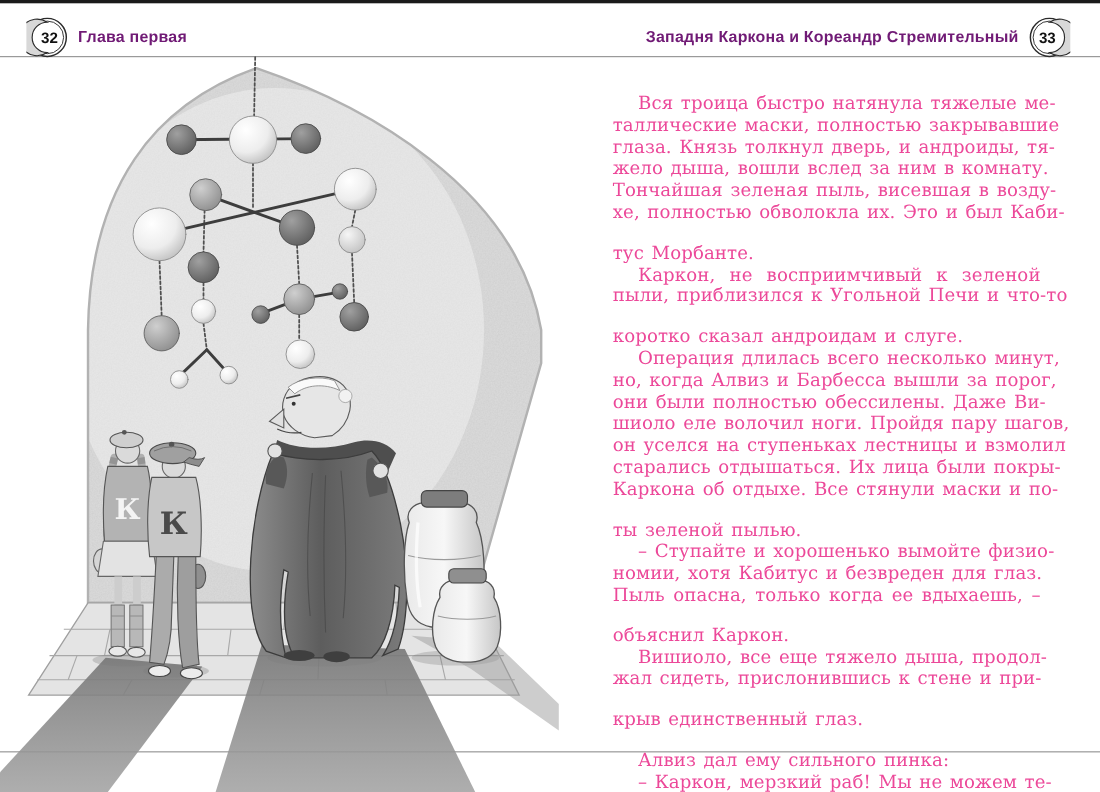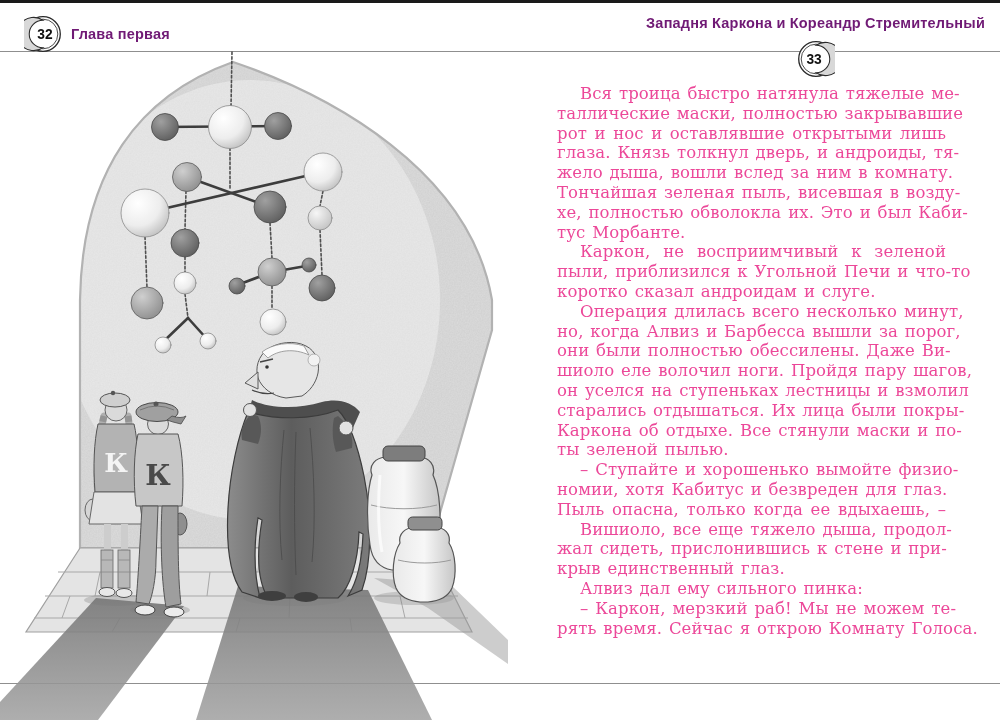--- a/index.html
+++ b/index.html
@@ -8,34 +8,34 @@
     background:#ffffff;
     font-family:"Liberation Sans", sans-serif;
   }
   .top-bar{position:absolute;left:0;top:0;width:1000px;height:3px;background:#1a1a1a;z-index:1;}
   .rule{position:absolute;left:0;width:1000px;height:0;border-top:1px solid #8f8f8f;z-index:1;}
   .rule.header{top:51px;}
   .rule.footer{top:683px;}
 
   .page-header{position:absolute;top:15px;height:38px;z-index:3;display:flex;align-items:center;gap:9px;}
   .page-header.left{left:24px;}
-  .page-header.right{right:15px;flex-direction:column;}
+  .page-header.right{right:27px;flex-direction:row;}
   .badge{width:38px;height:38px;position:relative;flex:0 0 auto;}
   .chapter-title{font-size:14.5px;font-weight:bold;color:#701a75;letter-spacing:0.2px;}
 
   .illustration{position:absolute;left:0;top:0;width:540px;height:720px;z-index:2;pointer-events:none;}
 
   .text-column{
     position:absolute;left:557px;top:84px;width:389px;z-index:2;
     font-family:"DejaVu Serif", serif;
     font-size:16.5px;color:#ec4899;
     word-spacing:1.5px;letter-spacing:0.1px;
   }
   .line{height:19.8px;line-height:19.8px;text-align:justify;text-align-last:justify;white-space:nowrap;}
-  .line.last{text-align-last:left;}
+  .line.last{text-align-last:left;margin-top:17px;}
   .line.first{text-indent:23px;}
 </style>
 </head>
 <body>
 
 <div class="top-bar"></div>
 <div class="rule header"></div>
 <div class="rule footer"></div>
 
 <div class="page-header left">
@@ -259,39 +259,39 @@
     <path d="M 380,475 C 378,500 378,530 382,552" stroke="#ffffff" stroke-width="3" opacity="0.7" fill="none"></path>
     <path d="M 400,543 C 398,533 406,528 414,527 L 436,527 C 444,528 451,533 449,543 C 456,554 457,575 452,588 C 448,597 440,601 428,602 L 420,602 C 408,601 400,597 396,588 C 391,575 393,554 400,543 Z" fill="url(#gJar)" stroke="#555" stroke-width="1.2"></path>
     <rect x="408" y="517" width="34" height="13" rx="4.5" fill="#8f8f8f" stroke="#444" stroke-width="1"></rect>
     <path d="M 398,560 C 414,564 436,564 451,560" stroke="#9a9a9a" stroke-width="1" fill="none"></path>
   </g>
 </svg>
 
 <div class="text-column">
     <div class="line first">Вся троица быстро натянула тяжелые ме-</div>
     <div class="line">таллические маски, полностью закрывавшие</div>
-    <div class="line">рот и нос и оставлявшие открытыми лишь</div>
     <div class="line">глаза. Князь толкнул дверь, и андроиды, тя-</div>
     <div class="line">жело дыша, вошли вслед за ним в комнату.</div>
     <div class="line">Тончайшая зеленая пыль, висевшая в возду-</div>
     <div class="line">хе, полностью обволокла их. Это и был Каби-</div>
     <div class="line last">тус Морбанте.</div>
     <div class="line first">Каркон, не восприимчивый к зеленой</div>
     <div class="line">пыли, приблизился к Угольной Печи и что-то</div>
     <div class="line last">коротко сказал андроидам и слуге.</div>
     <div class="line first">Операция длилась всего несколько минут,</div>
     <div class="line">но, когда Алвиз и Барбесса вышли за порог,</div>
     <div class="line">они были полностью обессилены. Даже Ви-</div>
     <div class="line">шиоло еле волочил ноги. Пройдя пару шагов,</div>
     <div class="line">он уселся на ступеньках лестницы и взмолил</div>
     <div class="line">старались отдышаться. Их лица были покры-</div>
     <div class="line">Каркона об отдыхе. Все стянули маски и по-</div>
     <div class="line last">ты зеленой пылью.</div>
     <div class="line first">– Ступайте и хорошенько вымойте физио-</div>
     <div class="line">номии, хотя Кабитус и безвреден для глаз.</div>
     <div class="line">Пыль опасна, только когда ее вдыхаешь, –</div>
+    <div class="line last">объяснил Каркон.</div>
     <div class="line first">Вишиоло, все еще тяжело дыша, продол-</div>
     <div class="line">жал сидеть, прислонившись к стене и при-</div>
     <div class="line last">крыв единственный глаз.</div>
     <div class="line first last">Алвиз дал ему сильного пинка:</div>
     <div class="line first">– Каркон, мерзкий раб! Мы не можем те-</div>
     <div class="line last">рять время. Сейчас я открою Комнату Голоса.</div>
   </div>
 
 </body></html>

